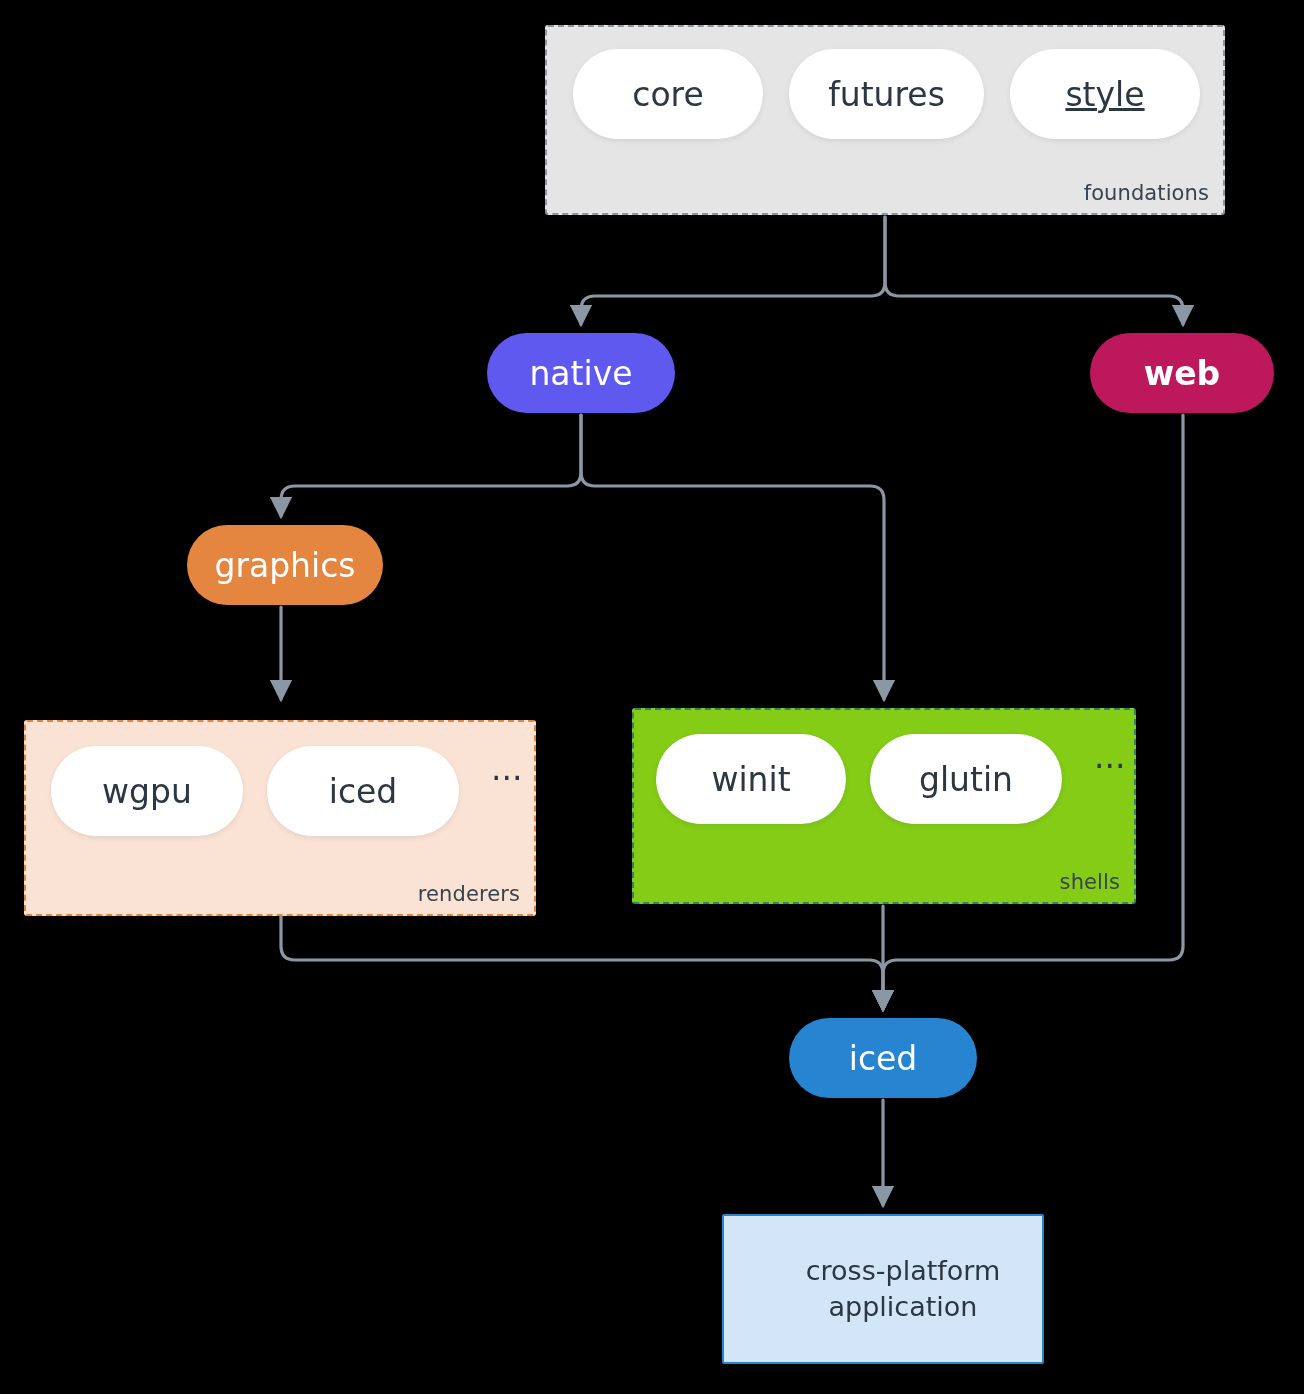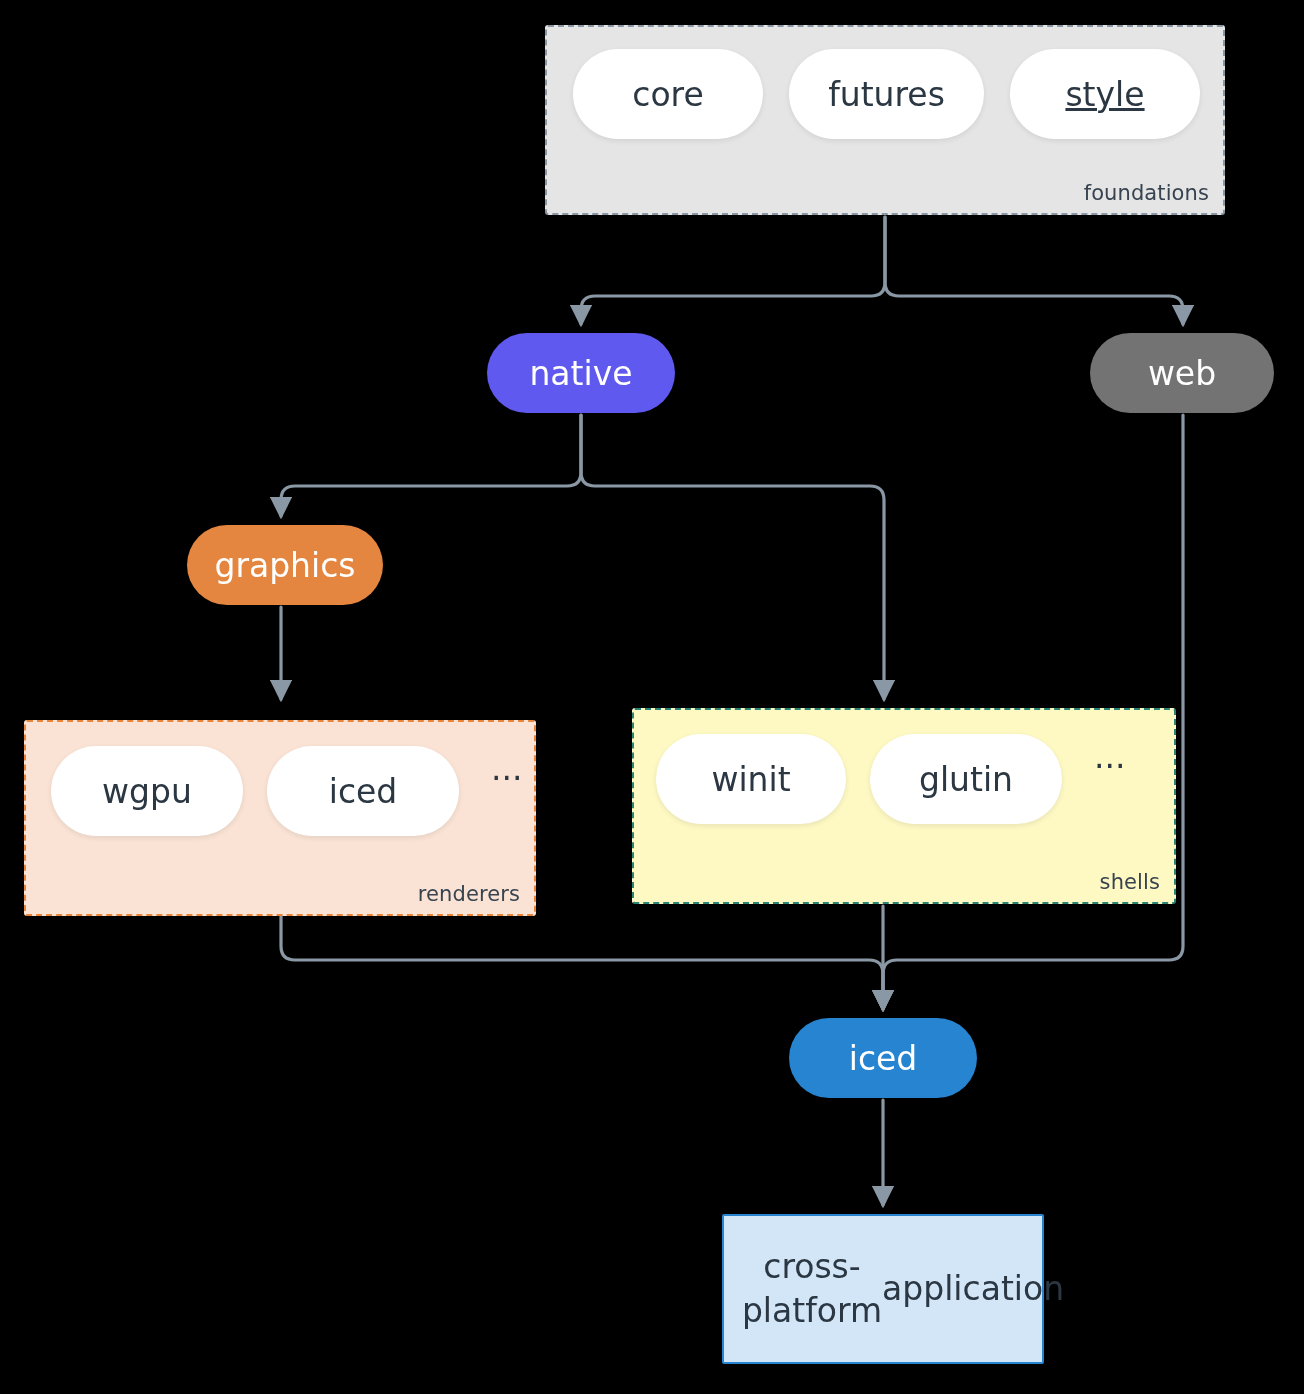--- a/index.html
+++ b/index.html
@@ -75,23 +75,23 @@
   }
   #cluster-renderers .cluster-row {
     left: 25px;
     top: 24px;
     gap: 24px;
   }
 
   #cluster-shells {
     left: 632px;
     top: 708px;
-    width: 544px;
+    width: 504px;
     height: 196px;
-    background: #fef9c3;
+    background: #84cc16;
     border: 2px dashed #2c8573;
     border-radius: 3px;
   }
   #cluster-shells .cluster-row {
     left: 22px;
     top: 24px;
     gap: 24px;
   }
 
   
@@ -145,21 +145,22 @@
     top: 333px;
     width: 188px;
     height: 80px;
     background: #5f59f0;
   }
   #node-web {
     left: 1090px;
     top: 333px;
     width: 184px;
     height: 80px;
-    background: #737373;
+    background: #be185d;
+    font-weight: bold;
   }
   #node-graphics {
     left: 187px;
     top: 525px;
     width: 196px;
     height: 80px;
     background: #e48640;
   }
   #node-iced {
     left: 789px;
@@ -174,25 +175,25 @@
     position: absolute;
     left: 722px;
     top: 1214px;
     width: 322px;
     height: 150px;
     box-sizing: border-box;
     background: #d3e6f8;
     border: 2px solid #2684d0;
     border-radius: 2px;
     display: flex;
-    flex-direction: row;
+    flex-direction: column;
     align-items: center;
     justify-content: center;
     color: #2b3742;
-    font-size: 33px;
+    font-size: 27px;
     line-height: 1.32;
     text-align: center;
     padding-left: 40px;
   }
 </style>
 </head>
 <body>
 
 <div id="diagram">
 

